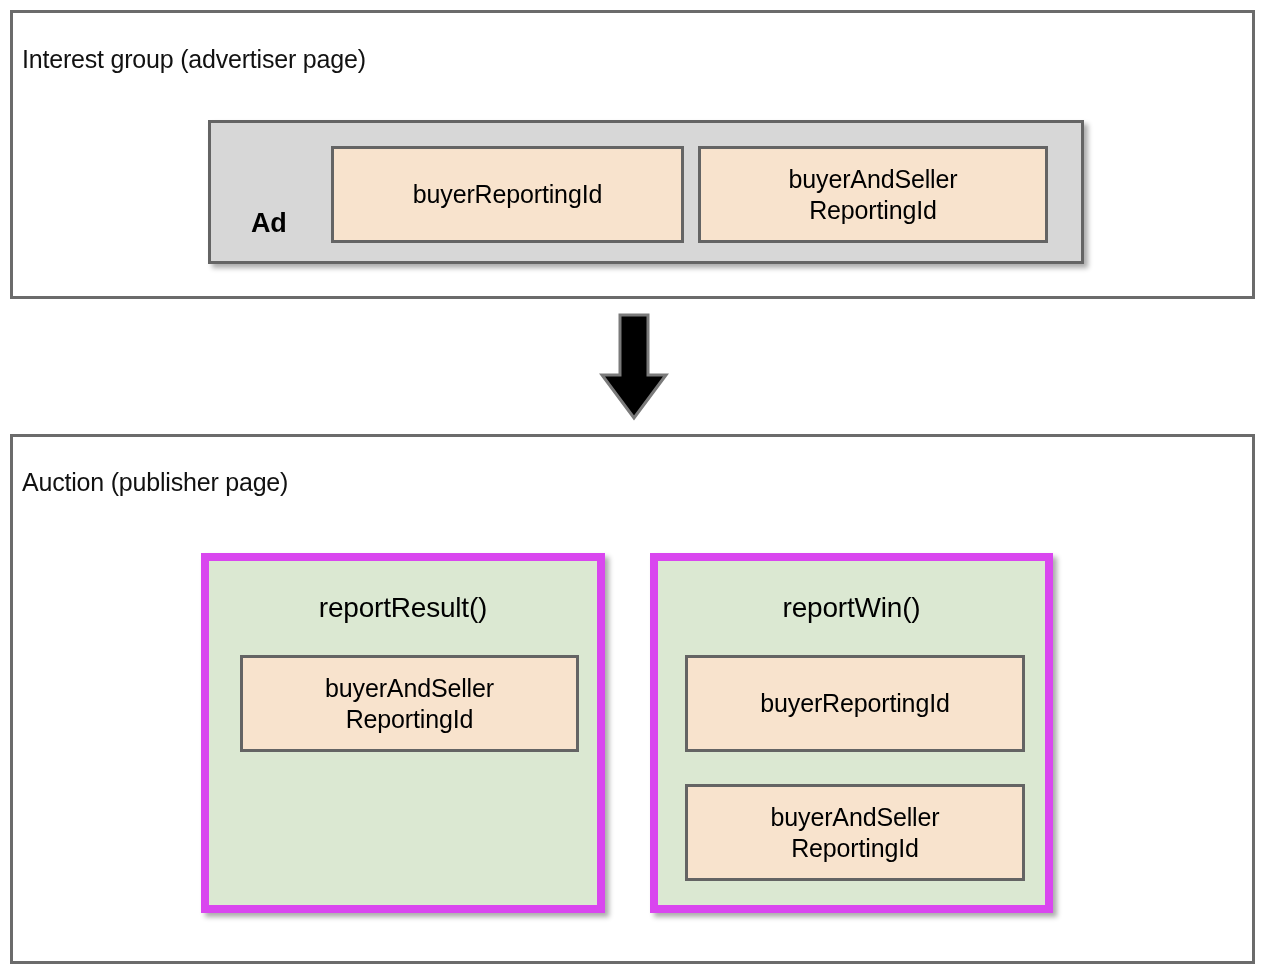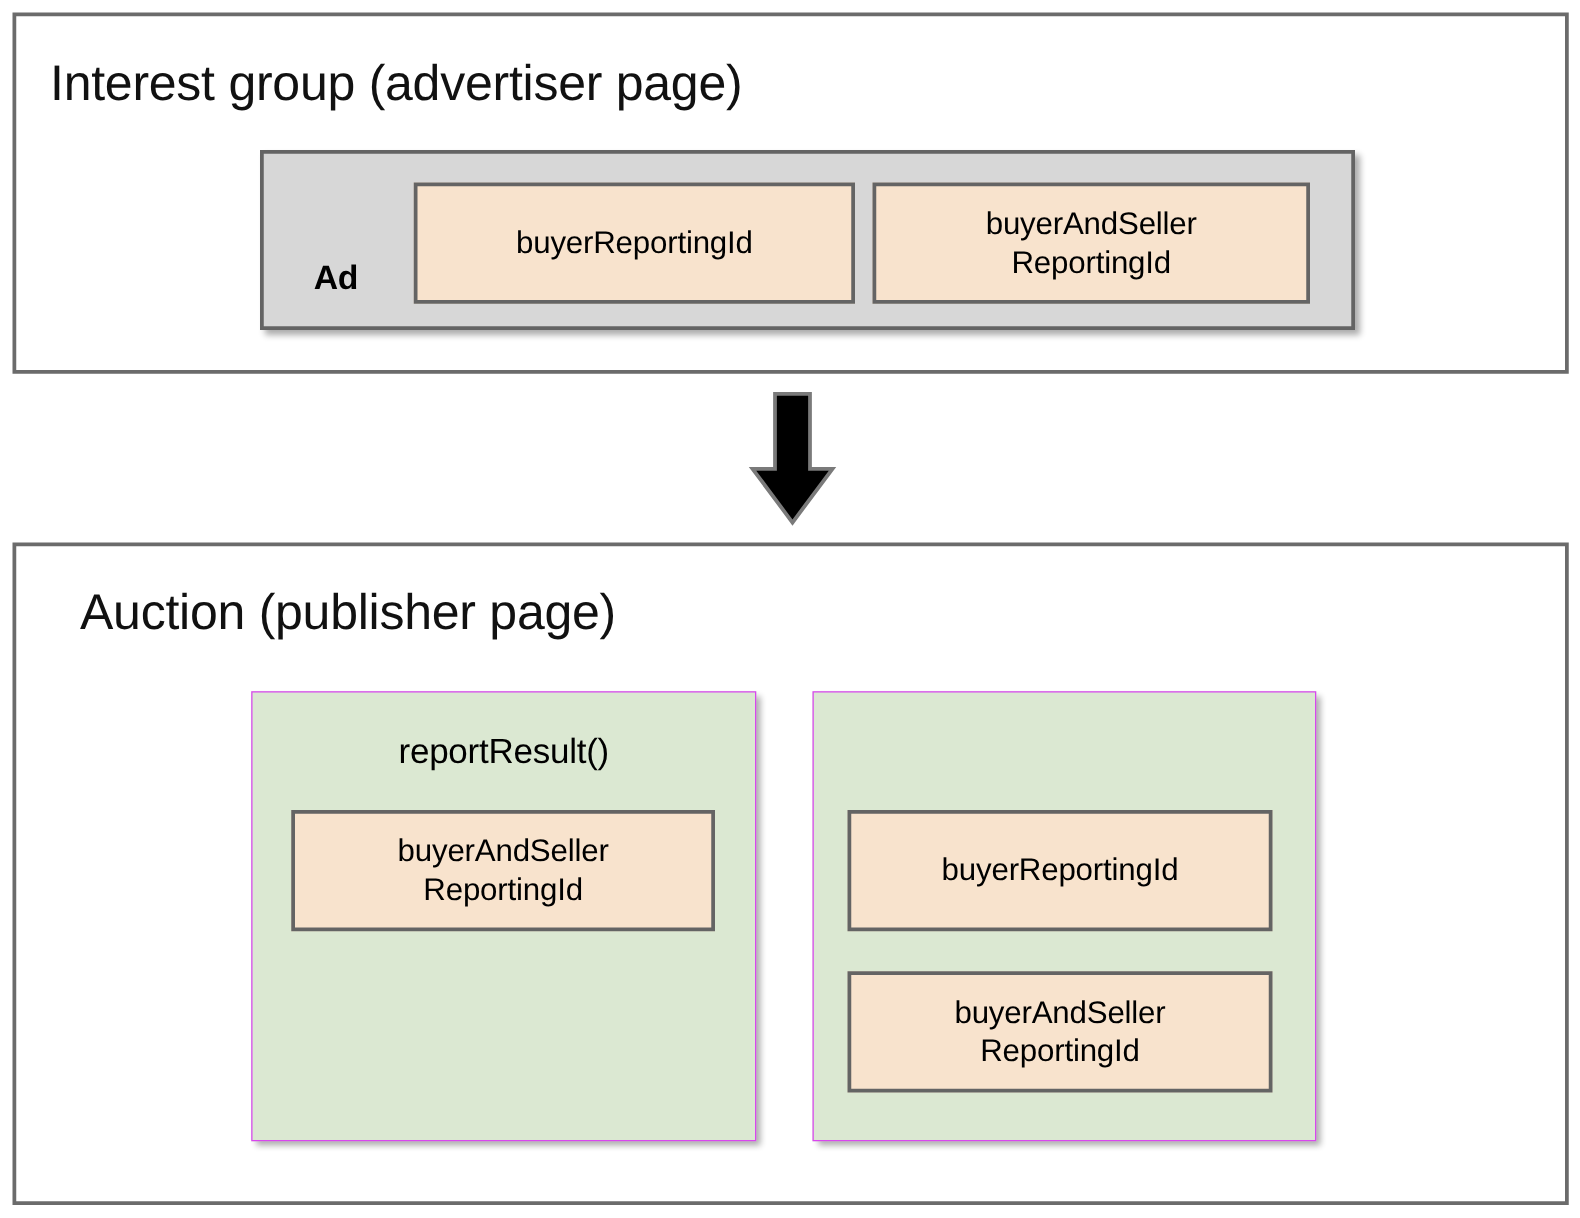--- a/index.html
+++ b/index.html
@@ -38,30 +38,30 @@
   }
   #section-auction {
     left: 10px;
     top: 434px;
     width: 1245px;
     height: 530px;
   }
 
   .section-title {
     position: absolute;
-    left: 27px;
-    font-size: 40px;
+    left: 9px;
+    font-size: 25px;
     font-weight: 400;
     letter-spacing: -0.2px;
     line-height: 1;
     color: #111111;
     white-space: nowrap;
   }
   #title-interest-group { top: 34px; }
-  #title-auction { top: 33px; margin-left: 24px; }
+  #title-auction { top: 33px; }
 
   
   .gray-box {
     position: absolute;
     background: #d7d7d7;
     border: 3px solid #646464;
     box-sizing: border-box;
     box-shadow: 4px 4px 5px rgba(0,0,0,0.33);
   }
   #ad-container {
@@ -117,21 +117,21 @@
     left: 598px;
     top: 313px;
     width: 72px;
     height: 108px;
   }
 
   
   .green-box {
     position: absolute;
     background: #dbe8d2;
-    border: 1px solid #d946ef;
+    border: 8px solid #d946ef;
     box-sizing: border-box;
     box-shadow: 4px 4px 5px rgba(0,0,0,0.33);
   }
   #report-result-box {
     left: 201px;
     top: 553px;
     width: 404px;
     height: 360px;
   }
   #report-win-box {
@@ -213,20 +213,21 @@
     <div class="peach-box" id="rr-buyer-and-seller-reporting-id">
       <span>
         <span>buyerAndSeller</span><br>
         <span>ReportingId</span>
       </span>
     </div>
   </div>
 
   <div class="green-box" id="report-win-box">
 
+    <div class="green-box-title">reportWin()</div>
 
     <div class="peach-box" id="rw-buyer-reporting-id">
       <span>buyerReportingId</span>
     </div>
 
     <div class="peach-box" id="rw-buyer-and-seller-reporting-id">
       <span>
         <span>buyerAndSeller</span><br>
         <span>ReportingId</span>
       </span>

